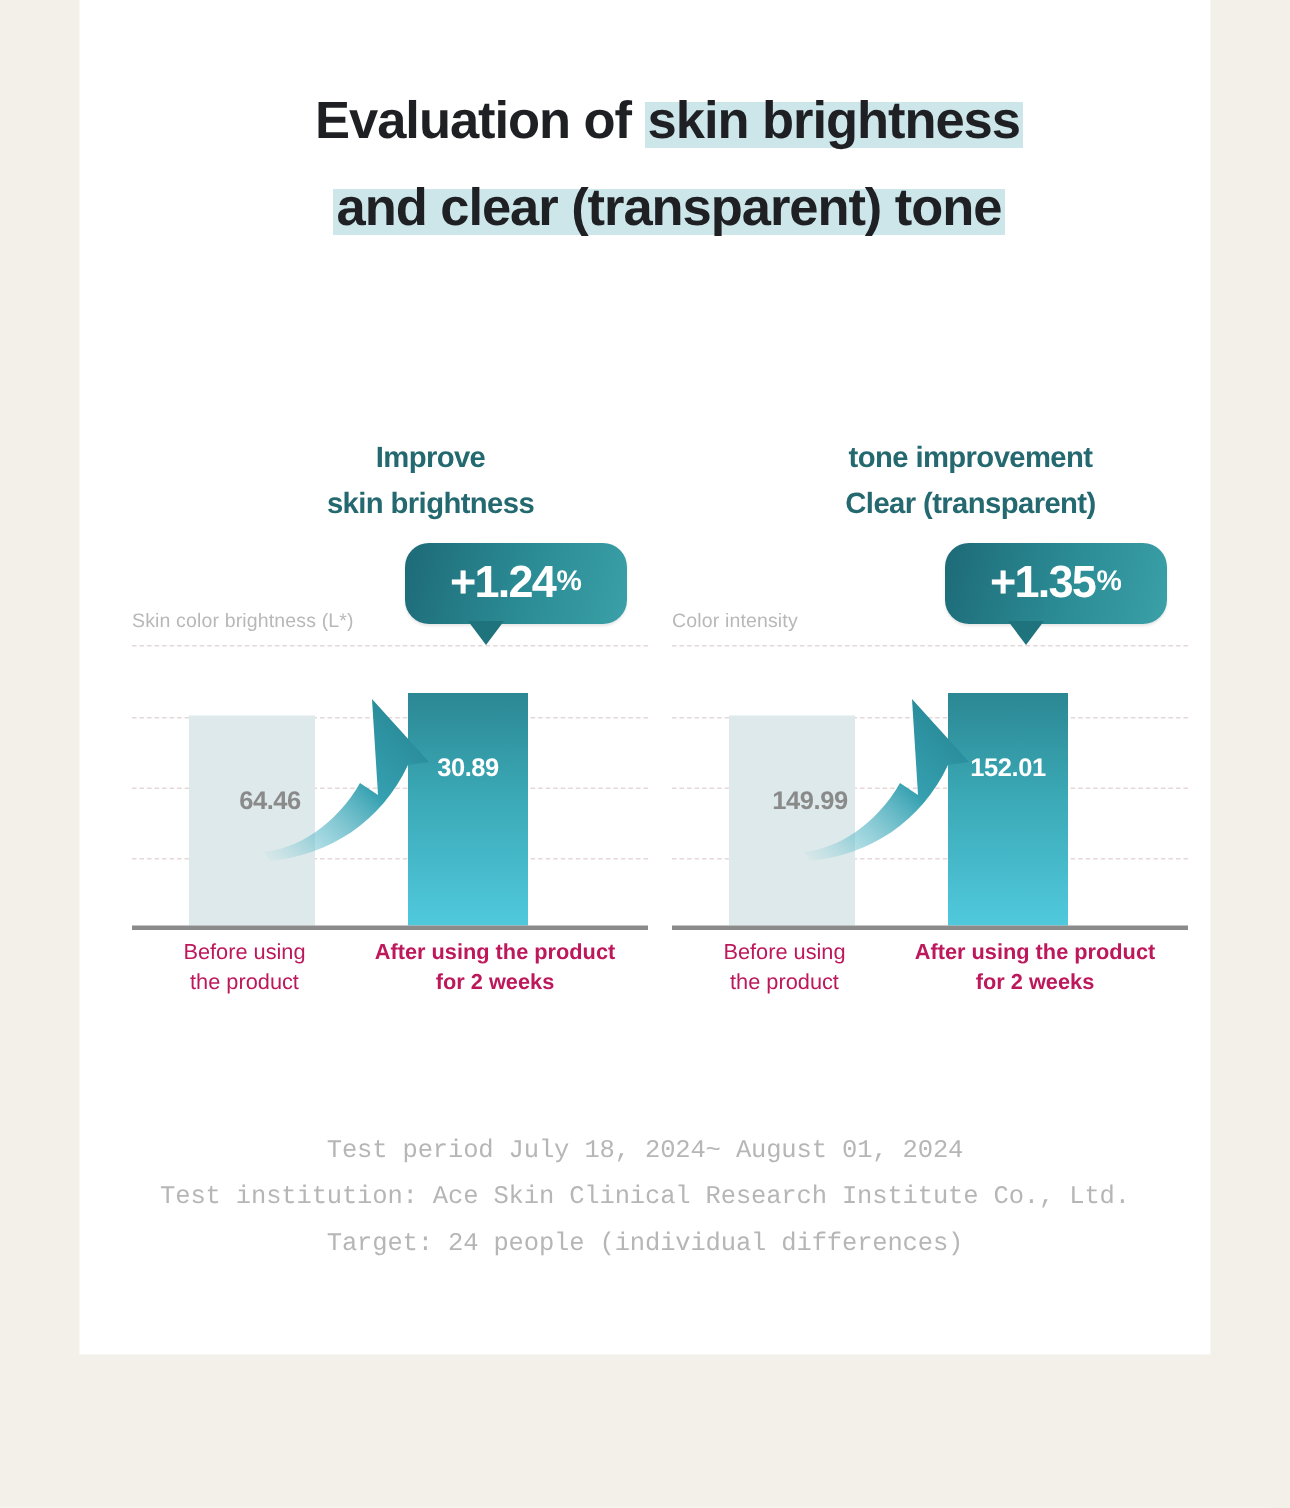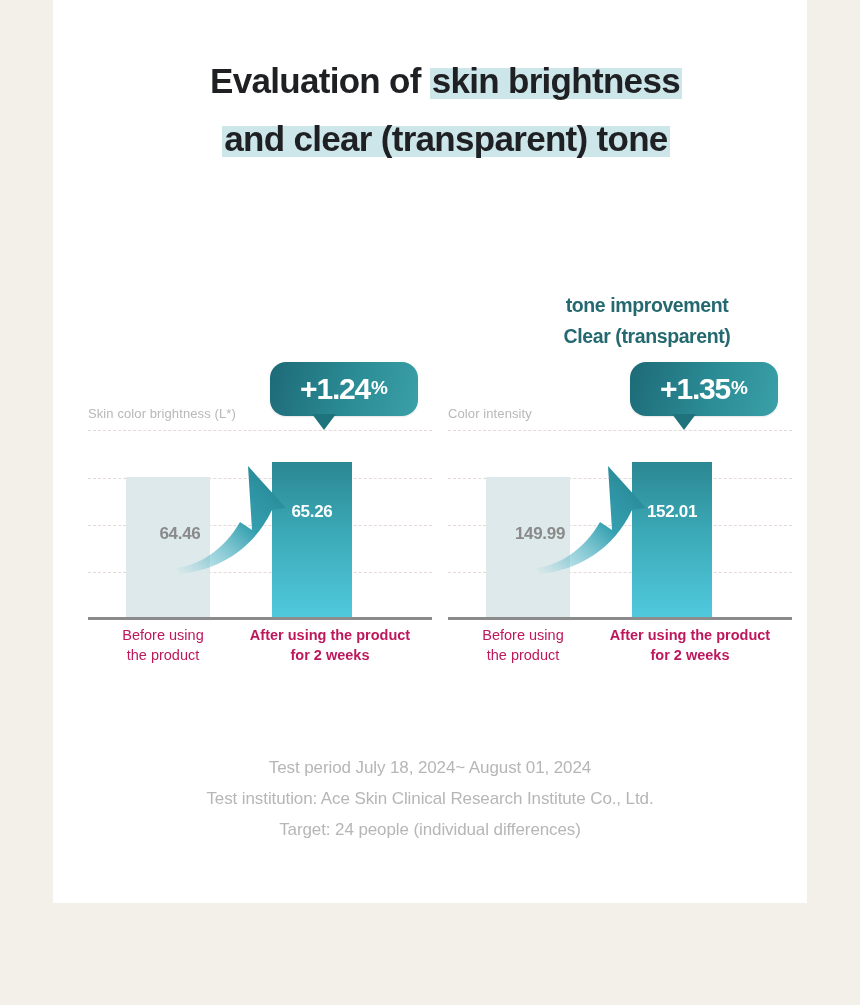--- a/index.html
+++ b/index.html
@@ -218,37 +218,42 @@
   #footer {
     position: absolute;
     left: 0;
     top: 752px;
     width: 754px;
     text-align: center;
     font-size: 17px;
     line-height: 31px;
     color: #b6b6b6;
     letter-spacing: -0.1px;
+    font-family: Liberation Mono, monospace;
   }
   #footer .fline { display: block; white-space: nowrap; }
 </style>
 </head>
 <body>
 
 <div id="page">
 
   <div id="card">
 
     <div id="title">
       <span class="line"><span>Evaluation of </span><span class="hl">skin brightness</span></span>
       <span class="line"><span class="hl">and clear (transparent) tone</span></span>
     </div>
 
     <div class="chart-panel" id="panel-left">
 
+      <div class="panel-heading">
+        <span class="hline">Improve</span>
+        <span class="hline">skin brightness</span>
+      </div>
 
       <div class="badge-wrap">
         <div class="badge">
           <span class="val">+1.24</span>
             <span class="pct">%</span>
         </div>
         <div class="badge-tail"></div>
       </div>
 
       <div class="axis-caption">Skin color brightness (L*)</div>
@@ -257,21 +262,21 @@
         <div class="gridline" style="top:0px"></div>
         <div class="gridline" style="top:48px"></div>
         <div class="gridline" style="top:95px"></div>
         <div class="gridline" style="top:142px"></div>
 
         <div class="bar bar-before">
           <div class="bar-value">64.46</div>
         </div>
 
         <div class="bar bar-after">
-          <div class="bar-value">65.26</div>
+          <div class="bar-value">30.89</div>
         </div>
 
         <svg class="arrow-svg" viewBox="0 0 124 126">
           <defs>
             <linearGradient id="agL" x1="0" y1="1" x2="1" y2="0">
               <stop offset="0%" stop-color="#7ec9d6" stop-opacity="0"></stop>
               <stop offset="22%" stop-color="#63bccb" stop-opacity="0.55"></stop>
               <stop offset="55%" stop-color="#35a0b0" stop-opacity="1"></stop>
               <stop offset="100%" stop-color="#24818f" stop-opacity="1"></stop>
             </linearGradient>

